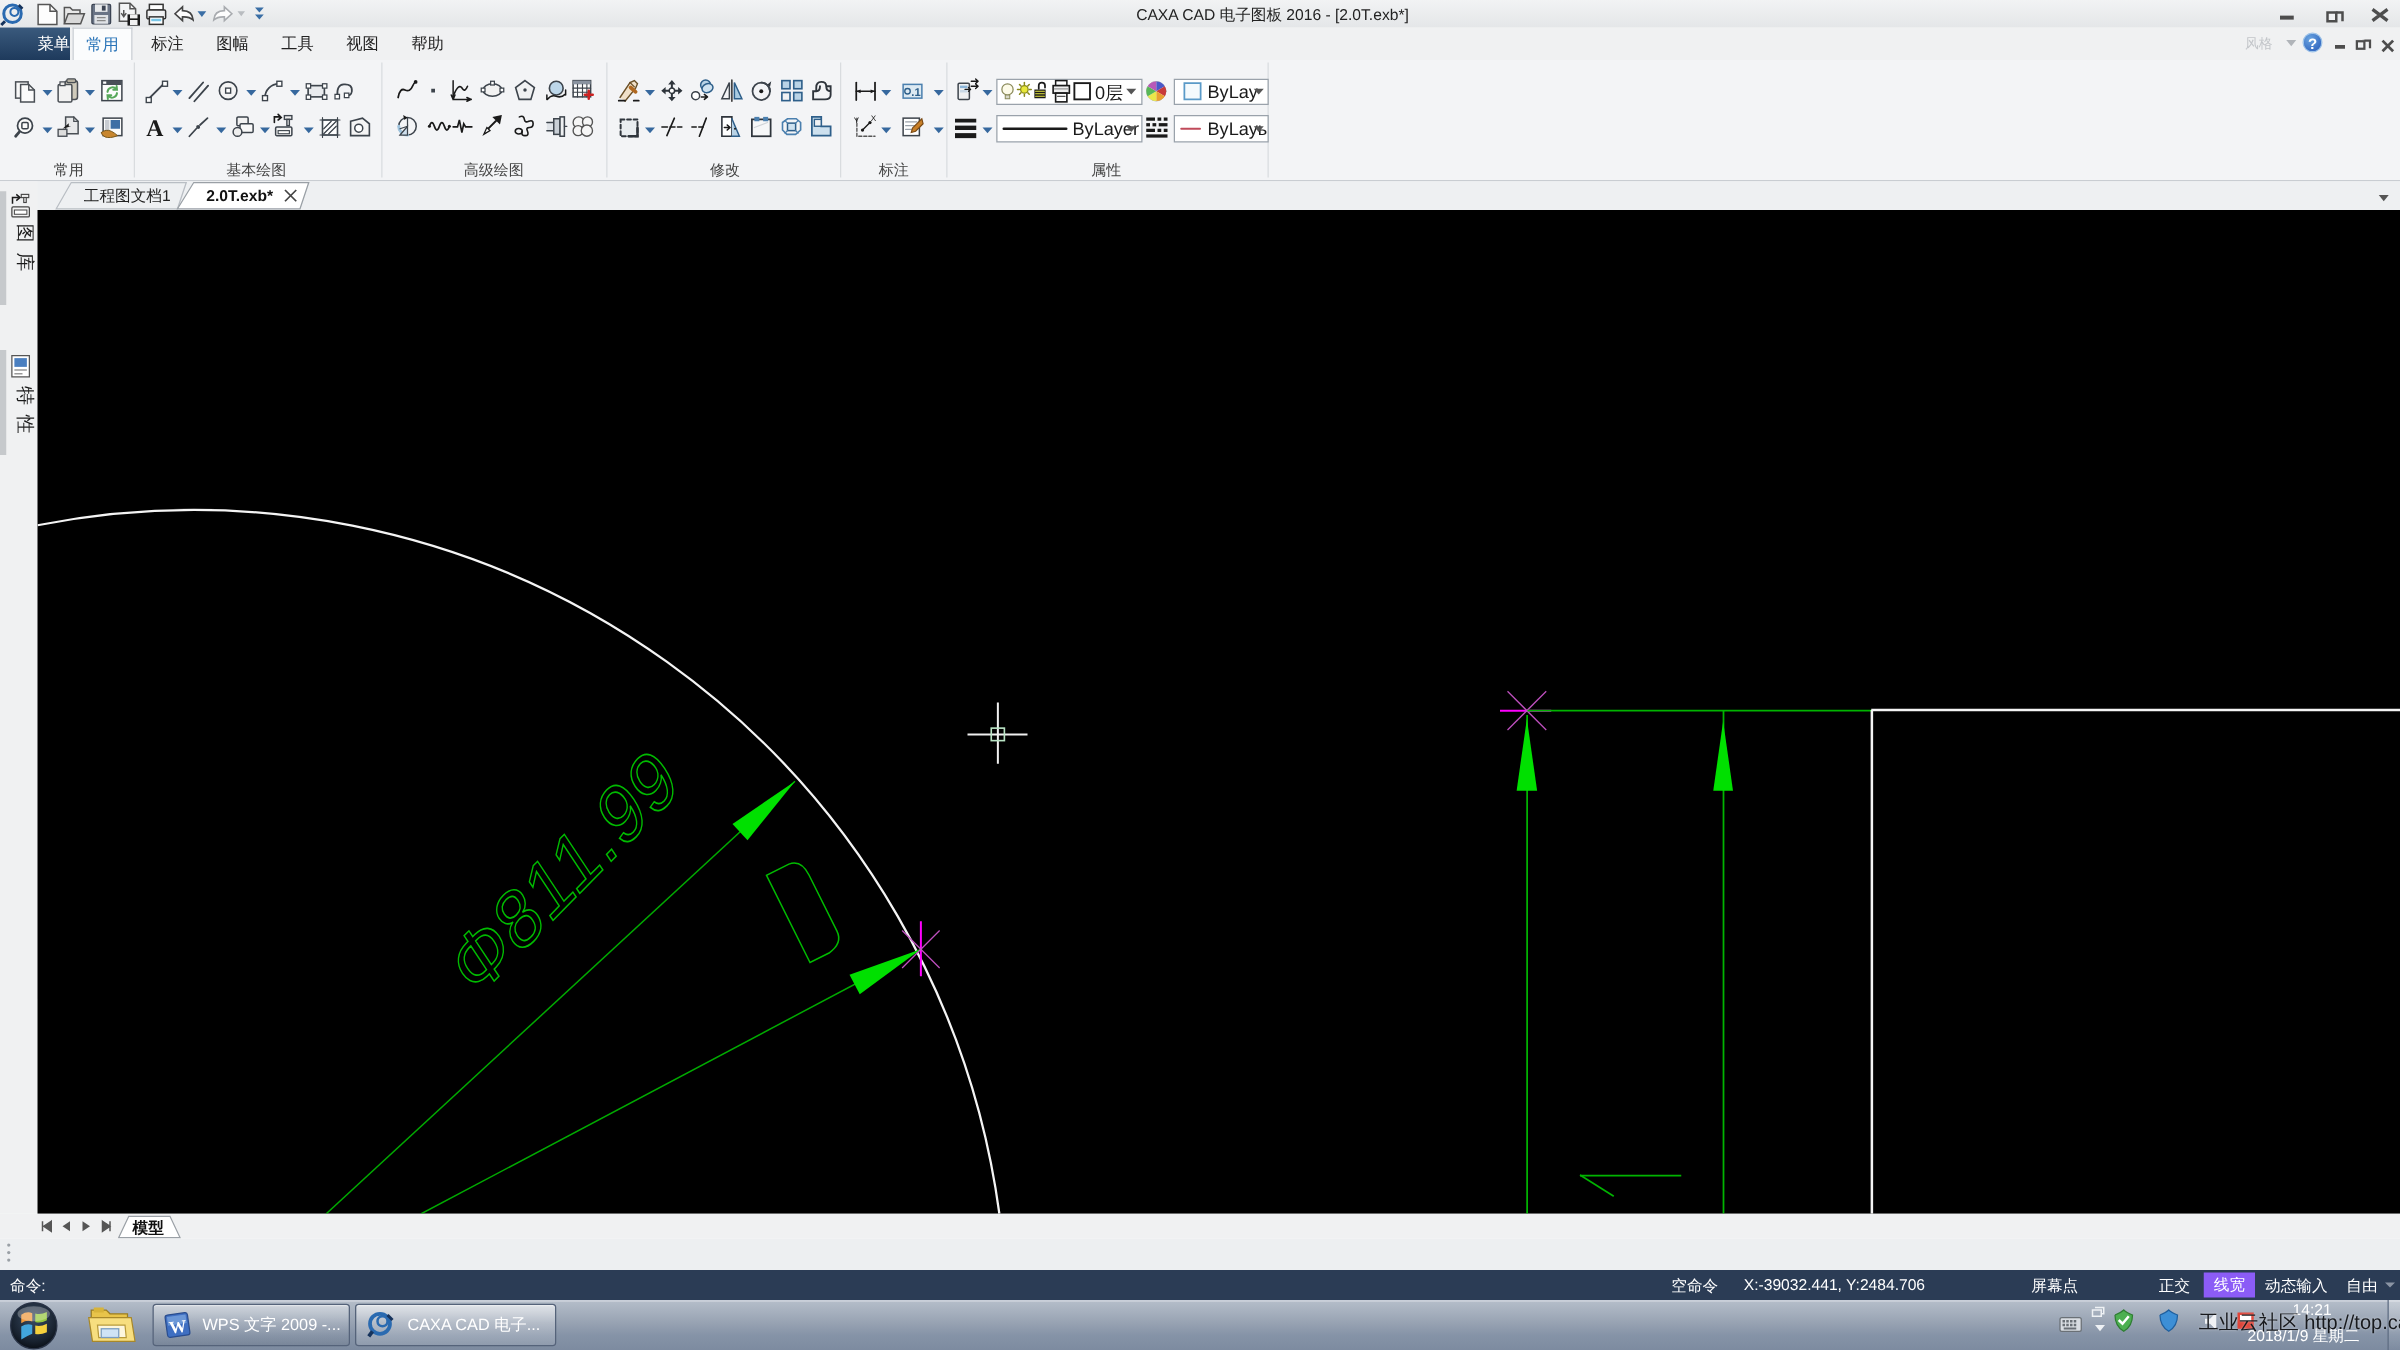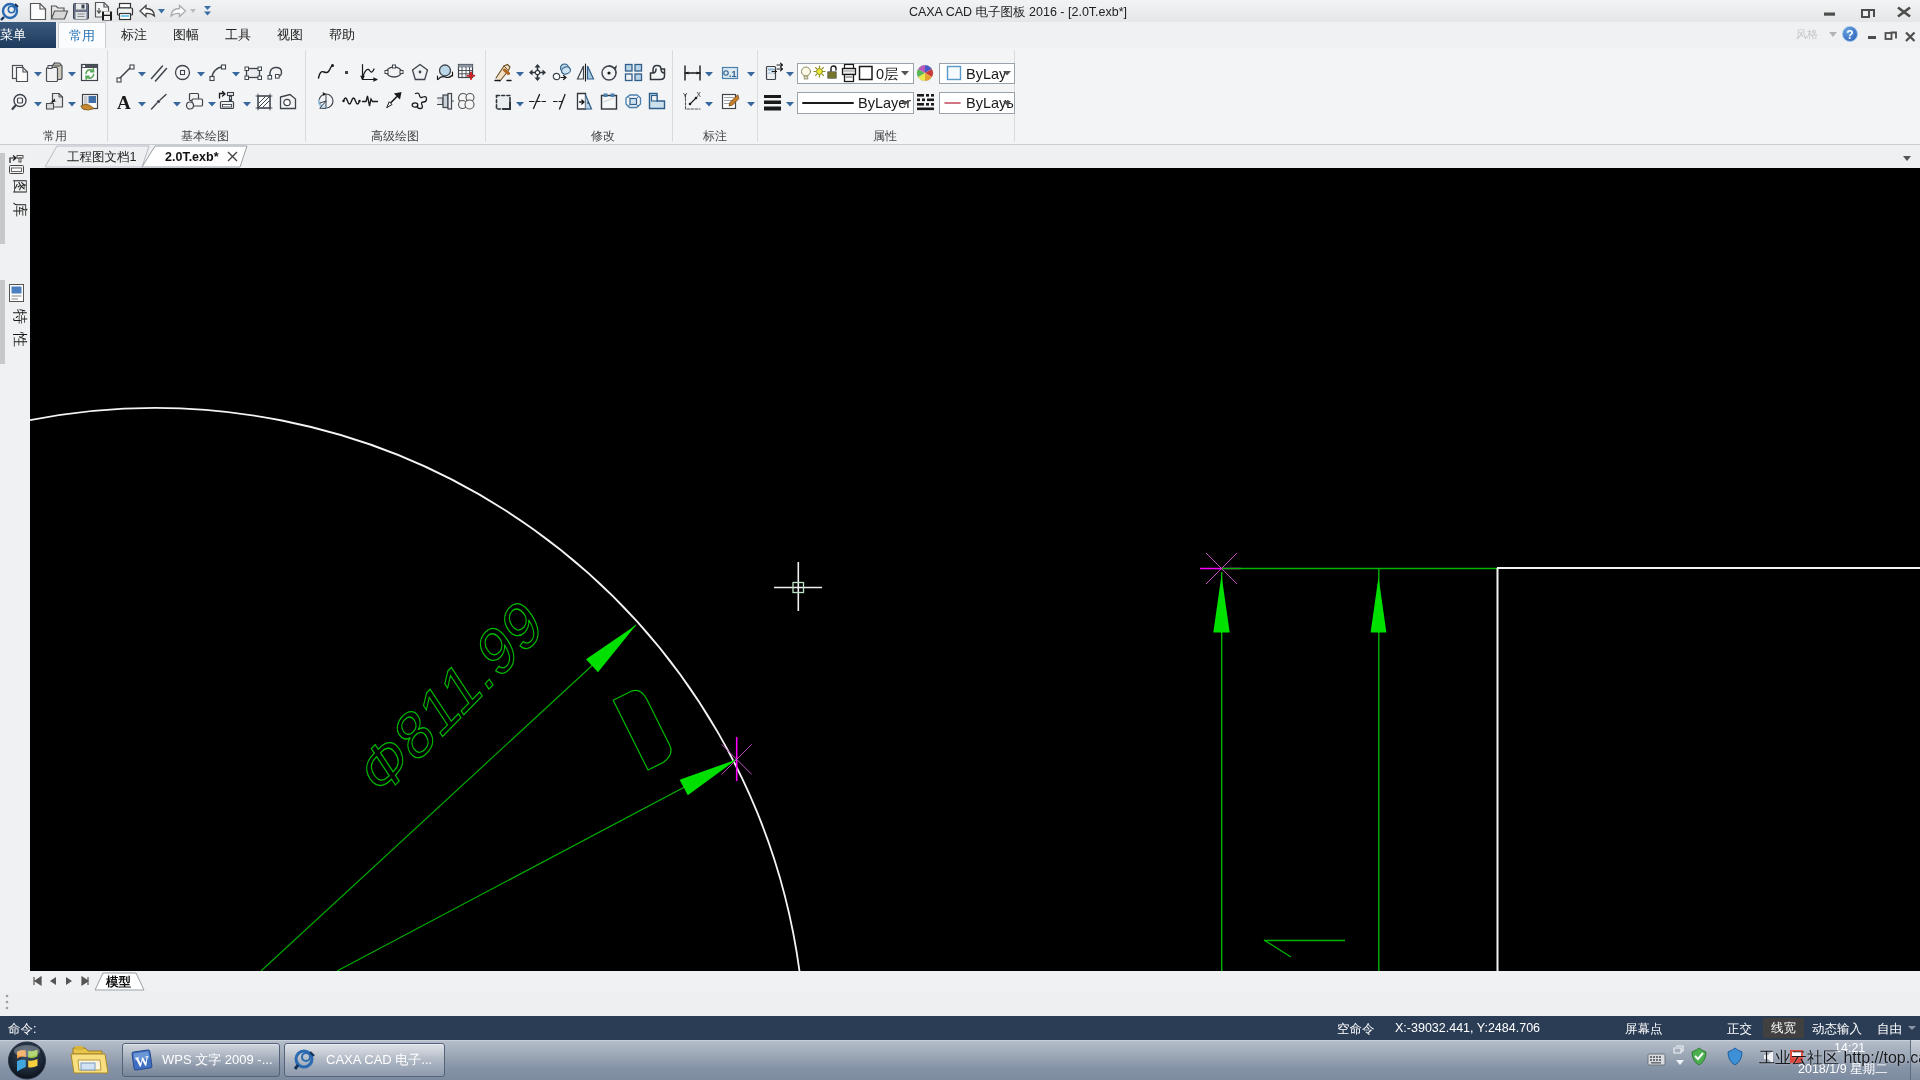--- a/index.html
+++ b/index.html
@@ -6,21 +6,21 @@
 html,body { width:1920px; height:1080px; overflow:hidden; font-family:"Liberation Sans",sans-serif; }
 #app { position:relative; width:1920px; height:799px; background:#f0f1f2;text-decoration:underline; }
 .abs { position:absolute; }
 
 
 #titlebar { left:0; top:0; width:1920px; height:22px; background:linear-gradient(#f2f3f4,#e4e6e8); }
 #title-text { left:116px; right:0; top:4px; text-align:center; font-size:12.5px; color:#222; }
 
 
 #menurow { left:0; top:22px; width:1920px; height:26px; background:#f0f1f2; }
-#menubtn { left:0; top:0; width:56px; height:26px; background:linear-gradient(#3a5a7d,#1e3a5c); color:#fff; font-size:13px; text-align:left; line-height:26px; }
+#menubtn { left:0; top:0; width:56px; height:26px; background:linear-gradient(#3a5a7d,#1e3a5c); color:#fff; font-size:13px; text-align:right; line-height:26px; }
 .rtab { top:0; height:26px; font-size:13px; color:#222; line-height:26px; text-align:center; }
 #tab-active { left:58px; top:0; width:48px; height:26px; background:#fbfcfd; border:1px solid #c8ccd1; border-bottom:none; color:#2a74b8; line-height:26px; text-align:center; font-size:13px; }
 
 
 #ribbon { left:0; top:48px; width:1920px; height:97px; background:#f3f4f6; border-bottom:1px solid #c9cdd2; }
 .gsep { top:2px; width:1px; height:92px; background:#d9dcdf; }
 .glabel { top:80px; font-size:12px; color:#444; text-align:center; }
 
 
 #doctabs { left:0; top:145px; width:1920px; height:23px; background:#eef0f2; }
@@ -141,21 +141,21 @@
   <div id="ribbon" class="abs"></div>
   <div class="abs gsep" style="left:107px;top:50px;"></div>
   <div class="abs gsep" style="left:305px;top:50px;"></div>
   <div class="abs gsep" style="left:485px;top:50px;"></div>
   <div class="abs gsep" style="left:672px;top:50px;"></div>
   <div class="abs gsep" style="left:757px;top:50px;"></div>
   <div class="abs gsep" style="left:1014px;top:50px;"></div>
   <div class="abs glabel" style="left:20px;top:128px;width:70px;">常用</div>
   <div class="abs glabel" style="left:150px;top:128px;width:110px;">基本绘图</div>
   <div class="abs glabel" style="left:340px;top:128px;width:110px;">高级绘图</div>
-  <div class="abs glabel" style="left:545px;top:128px;width:70px;text-align:right;">修改</div>
+  <div class="abs glabel" style="left:545px;top:128px;width:70px;">修改</div>
   <div class="abs glabel" style="left:680px;top:128px;width:70px;">标注</div>
   <div class="abs glabel" style="left:850px;top:128px;width:70px;">属性</div>
   <div id="ribbon-icons" class="abs" style="left:0;top:48px;width:1020px;height:97px;">
   <svg width="1020" height="97" style="position:absolute">
   <g stroke-linecap="round">
 
     <g transform="translate(12,17)">
       <rect x="0.5" y="0.5" width="10" height="13" fill="#f8f8f8" stroke="#4a4f55" stroke-width="1.2"></rect>
       <path d="M 4.5 2.5 L 11 2.5 L 15.5 7 L 15.5 16.5 L 4.5 16.5 Z" fill="#fbfbfb" stroke="#4a4f55" stroke-width="1.2"></path>
       <path d="M 11 2.5 L 11 7 L 15.5 7" fill="none" stroke="#4a4f55" stroke-width="1.1"></path>
@@ -633,21 +633,21 @@
       <circle cx="7" cy="11" r="1.3" fill="#9aa0a6"></circle>
       <circle cx="7" cy="17" r="1.3" fill="#9aa0a6"></circle>
   </svg>
 
   <div id="statusbar" class="abs"></div>
   <div class="abs st" style="left:8px;top:1021px;">命令:</div>
   <div class="abs st" style="left:1337px;top:1021px;">空命令</div>
   <div class="abs st" style="left:1395px;top:1021px;">X:-39032.441, Y:2484.706</div>
   <div class="abs st" style="left:1625px;top:1021px;">屏幕点</div>
   <div class="abs st" style="left:1727px;top:1021px;">正交</div>
-  <div class="abs" style="left:1763px;top:1018px;width:41px;height:20px;background:#404040;color:#fff;font-size:12.5px;text-align:center;line-height:20px;">线宽</div>
+  <div class="abs" style="left:1763px;top:1018px;width:41px;height:20px;background:#8b5cf6;color:#fff;font-size:12.5px;text-align:center;line-height:20px;">线宽</div>
   <div class="abs st" style="left:1812px;top:1021px;">动态输入</div>
   <div class="abs st" style="left:1877px;top:1021px;">自由</div>
   <div class="abs" style="left:1908px;top:1026px;width:0;height:0;border-left:4px solid transparent;border-right:4px solid transparent;border-top:4px solid #8a94a4;"></div>
 
   <div id="taskbar" class="abs"></div>
   <div id="startorb" class="abs" style="left:7px;top:1041px;width:40px;height:39px;">
     <svg width="40" height="39" viewBox="0 0 40 39">
       <defs>
         <radialGradient id="orb" cx="50%" cy="35%" r="70%">
           <stop offset="0%" stop-color="#3a4c63"></stop>

